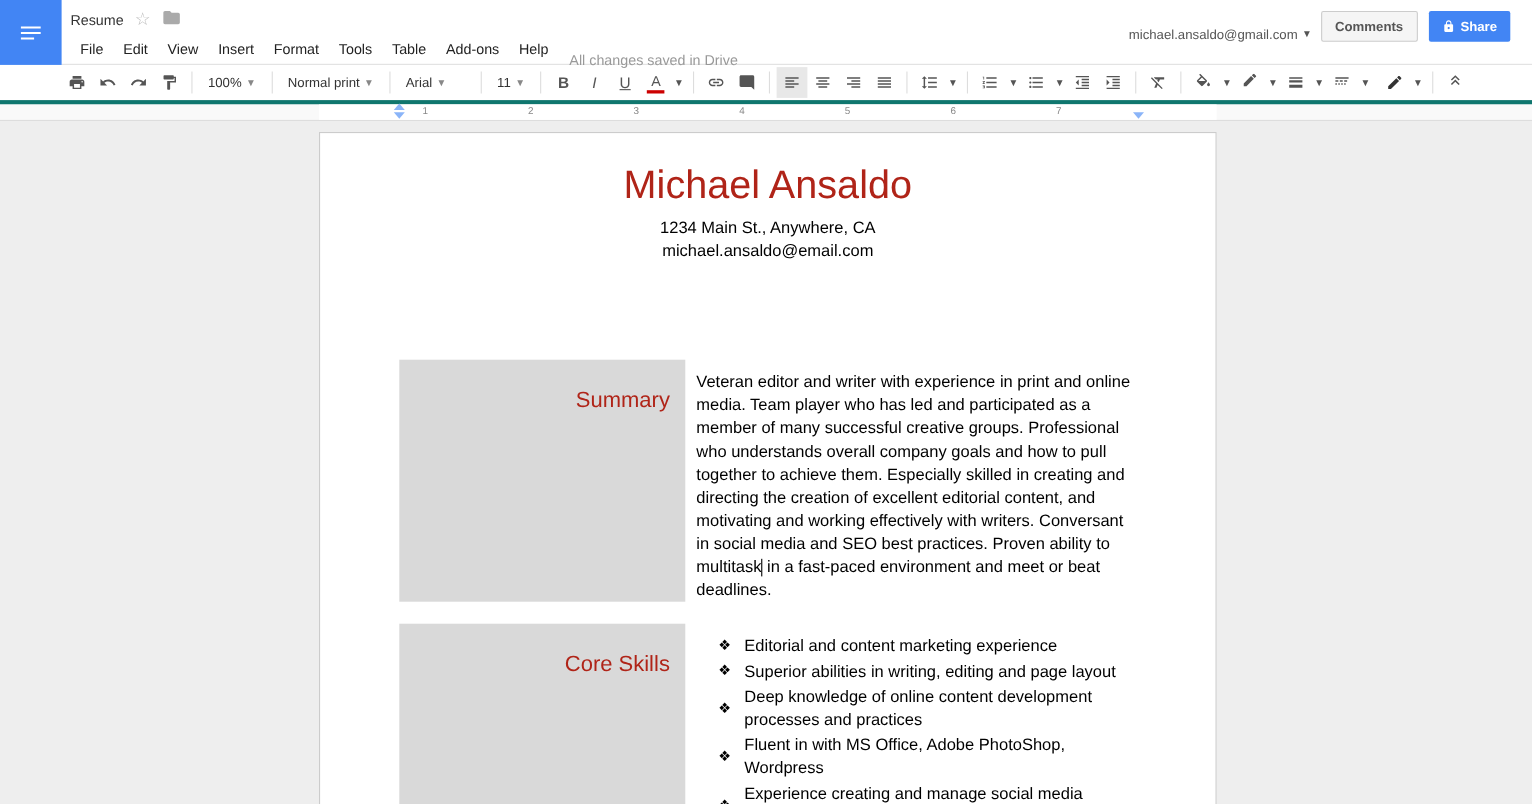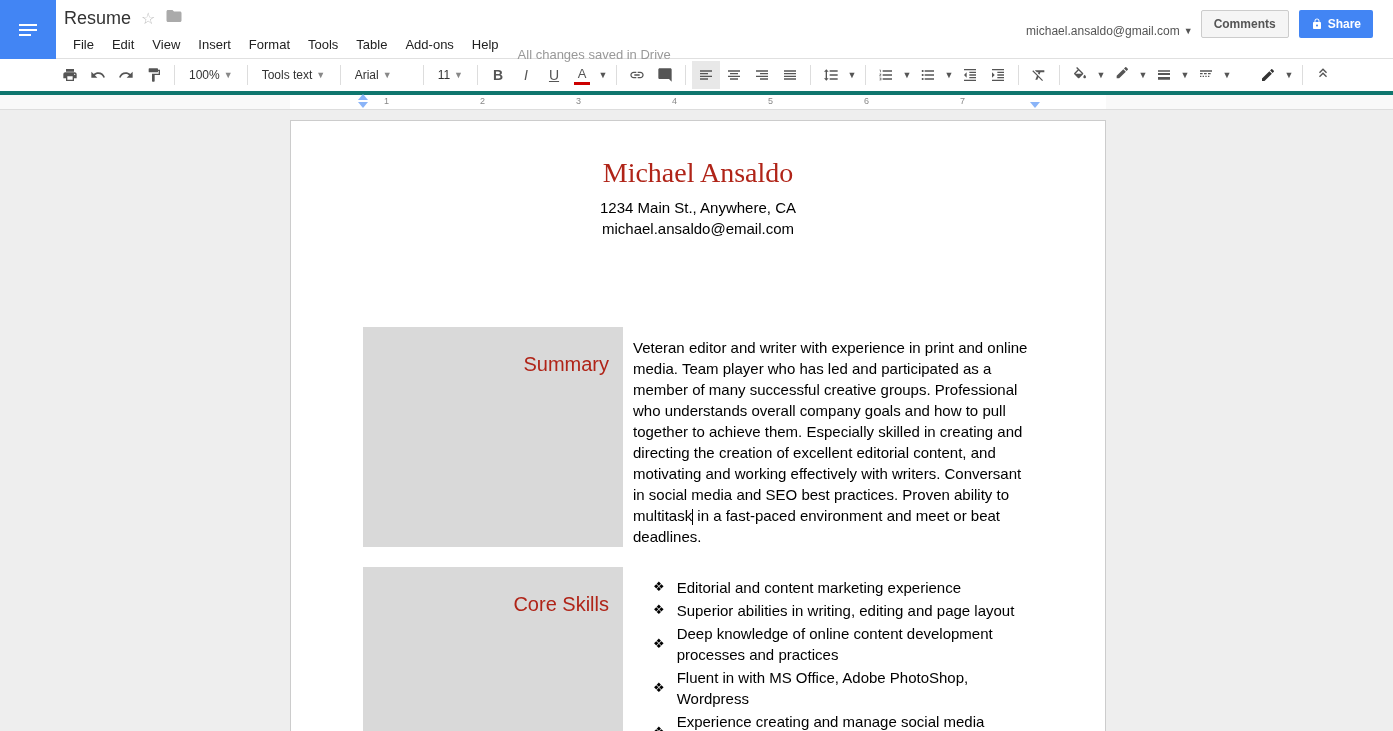--- a/index.html
+++ b/index.html
@@ -4,21 +4,21 @@
 <style>
 * { box-sizing: border-box; margin: 0; padding: 0; }
 body { font-family: Arial, sans-serif; background: #eeeeee; overflow: hidden; width: 1393px; height: 731px; position: relative; }
 
 
 .header { background: #fff; height: 59px; display: flex; align-items: flex-start; position: relative; border-bottom: 1px solid #e0e0e0; }
 .logo-box { width: 56px; height: 59px; background: #4285f4; display: flex; align-items: center; justify-content: center; }
 .logo-box svg { fill: #fff; }
 .header-center { flex: 1; padding-left: 8px; padding-top: 6px; }
 .title-row { display: flex; align-items: center; gap: 10px; height: 24px; }
-.doc-title { font-size: 18px; color: #333; font-weight: 400; }
+.doc-title { font-size: 13px; color: #333; font-weight: 400; }
 .star-icon, .folder-icon { color: #bbb; cursor: pointer; }
 .menu-row { display: flex; align-items: center; gap: 0; height: 24px; margin-top: 2px; }
 .menu-item { font-size: 13px; color: #222; padding: 2px 9px; cursor: pointer; }
 .save-status { font-size: 13px; color: #999; margin-left: 10px; margin-top: 20px; }
 .header-right { display: flex; align-items: center; gap: 8px; padding: 6px 20px 0 0; flex-direction: row; align-items: flex-end; }
 .user-email { font-size: 12px; color: #555; display: flex; align-items: center; gap: 4px; }
 .header-buttons { display: flex; gap: 10px; margin-top: 4px; }
 .btn-comments { background: #f5f5f5; border: 1px solid #ccc; color: #555; font-size: 12px; font-weight: bold; padding: 6px 12px; border-radius: 2px; cursor: pointer; }
 .btn-share { background: #4285f4; border: none; color: #fff; font-size: 12px; font-weight: bold; padding: 6px 12px; border-radius: 2px; cursor: pointer; display: flex; align-items: center; gap: 5px; }
 
@@ -33,21 +33,21 @@
 
 .ruler { height: 15px; background: #f9f9f9; border-bottom: 1px solid #ddd; position: relative; font-size: 9px; color: #888; }
 .ruler-inner { position: absolute; left: 290px; width: 816px; height: 100%; background: #fff; }
 .ruler-num { position: absolute; top: 1px; }
 .ruler-marker-left { position: absolute; top: 7px; width: 0; height: 0; border-left: 5px solid transparent; border-right: 5px solid transparent; border-top: 6px solid #8ab4f8; }
 .ruler-marker-down { position: absolute; top: -1px; width: 0; height: 0; border-left: 5px solid transparent; border-right: 5px solid transparent; border-bottom: 6px solid #8ab4f8; }
 
 
 .canvas { position: absolute; top: 110px; left: 0; right: 0; bottom: 0; background: #eeeeee; overflow: hidden; }
 .page { position: absolute; left: 290px; top: 10px; width: 816px; background: #fff; border: 1px solid #ccc; min-height: 1056px; padding: 20px 72px 72px 72px; }
-.resume-name { text-align: center; font-size: 28px; color: #b02418; margin-top: 16px; font-family: Liberation Serif, serif;}
+.resume-name { text-align: center; font-size: 36px; color: #b02418; margin-top: 6px; font-family: Liberation Sans, sans-serif;}
 .resume-contact { text-align: center; font-size: 15px; color: #000; margin-top: 8px; line-height: 1.4; }
 .section-row { display: flex; margin-top: 88px; gap: 10px; }
 .section-label-box { width: 260px; min-height: 210px; background: #d9d9d9; display: flex; justify-content: flex-end; padding: 26px 14px 0 0; }
 .section-label { font-size: 20px; color: #b02418; font-weight: 400; }
 .section-body { flex: 1; padding-top: 10px; font-size: 15px; color: #000; line-height: 1.4; }
 .section-row2 { display: flex; margin-top: 20px; gap: 10px; }
 .section-label-box2 { width: 260px; min-height: 175px; background: #d9d9d9; display: flex; justify-content: flex-end; padding: 26px 14px 0 0; }
 .skills-list { list-style: none; padding: 0; }
 .skills-list li { display: flex; gap: 12px; margin-bottom: 2px; font-size: 15px; line-height: 1.4; padding-left: 20px; align-items: center;}
 .skills-list li::before { content: "❖"; font-size: 13px; line-height: 1.6; }
@@ -123,21 +123,21 @@
         <path d="M18 4V3c0-.55-.45-1-1-1H5c-.55 0-1 .45-1 1v4c0 .55.45 1 1 1h12c.55 0 1-.45 1-1V6h1v4H9v11c0 .55.45 1 1 1h2c.55 0 1-.45 1-1v-9h8V4h-3z"></path>
       </svg>
     </div>
   <div class="tb-sep"></div>
   <div class="tb-select">
       <span>100%</span>
       <span class="caret">▼</span>
     </div>
   <div class="tb-sep"></div>
   <div class="tb-select" style="min-width:80px;">
-      <span>Tools text</span>
+      <span>Normal print</span>
       <span class="caret">▼</span>
     </div>
   <div class="tb-sep"></div>
   <div class="tb-select" style="min-width:70px;">
       <span>Arial</span>
       <span class="caret">▼</span>
     </div>
   <div class="tb-sep"></div>
   <div class="tb-select" style="min-width:30px;">
       <span>11</span>

